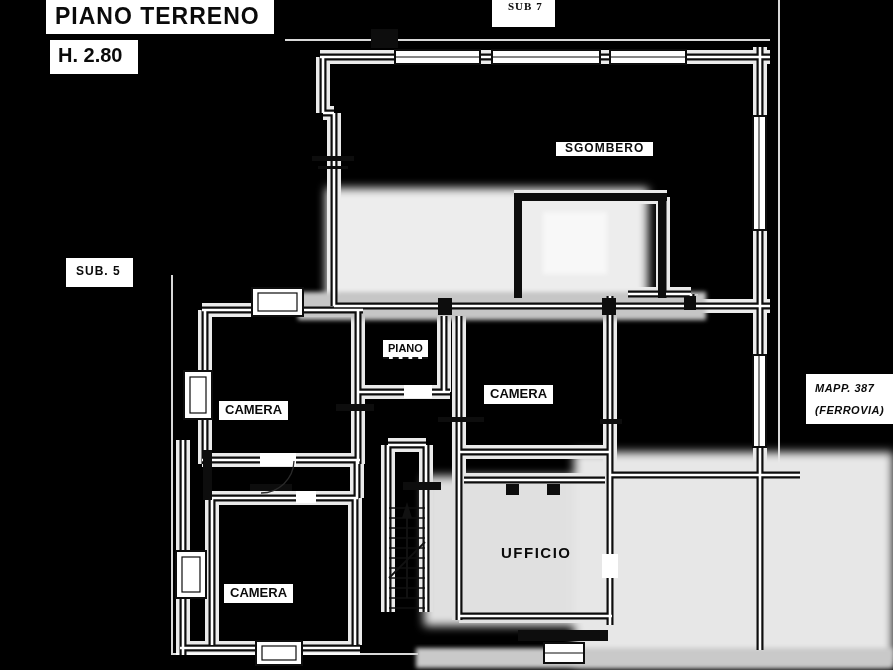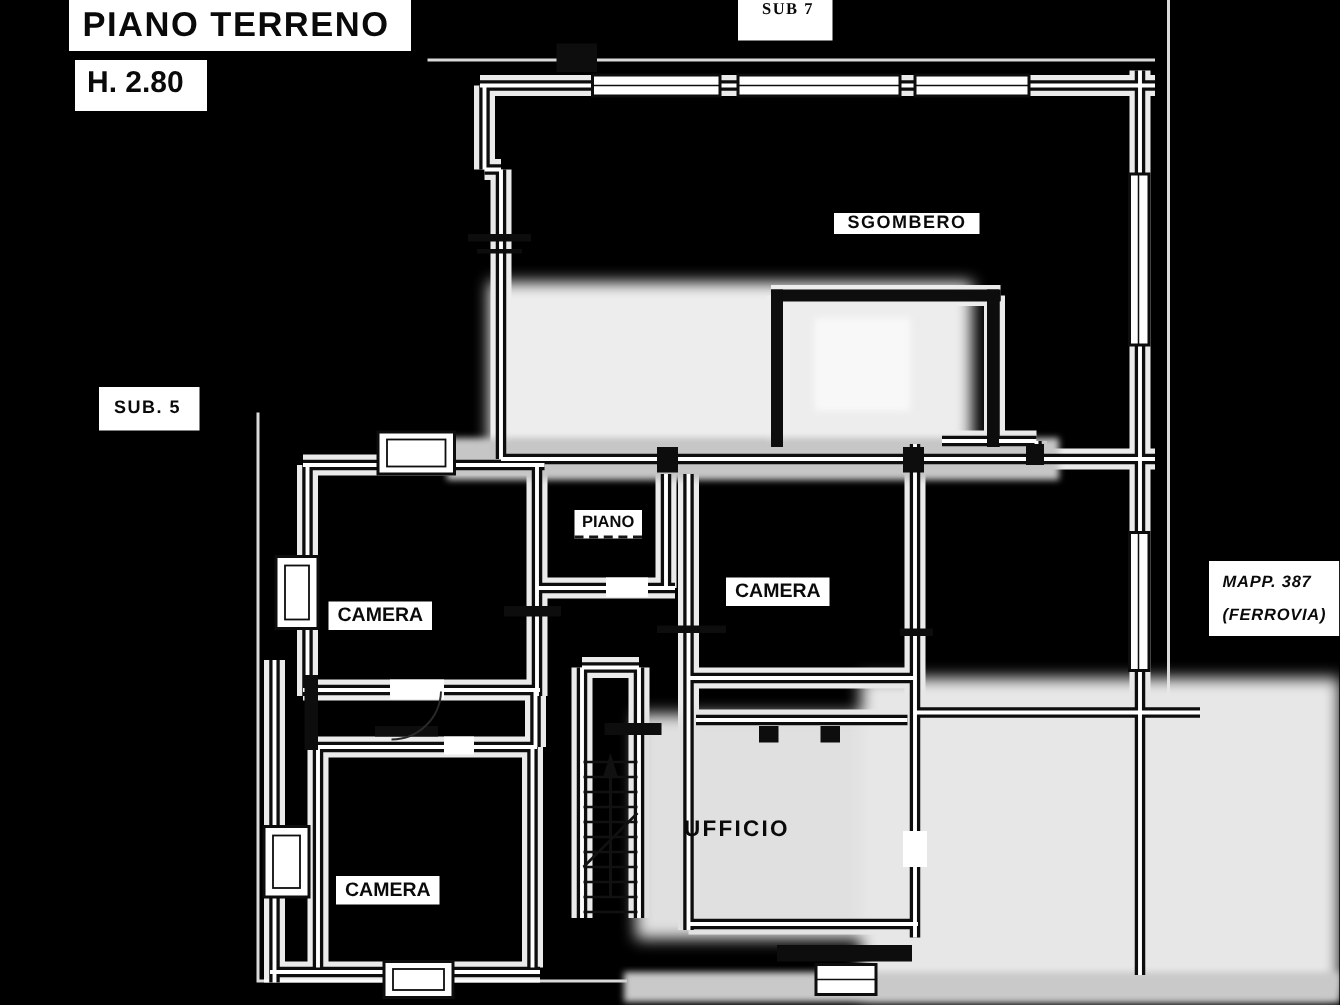--- a/index.html
+++ b/index.html
@@ -10,21 +10,21 @@
        line-height:1.15;white-space:nowrap;}
   .lbl-title{left:46px;top:0;font-size:23px;letter-spacing:1px;padding:3px 14px 5px 9px;}
   .lbl-height{left:50px;top:40px;font-size:20px;padding:4px 16px 7px 8px;}
   .lbl-sub7{left:492px;top:0;font-size:11px;padding:0 12px 14px 16px;letter-spacing:1px;font-family:Liberation Serif, serif;}
   .lbl-sub5{left:66px;top:258px;font-size:12px;padding:7px 12px 8px 10px;letter-spacing:1px;text-align:center;}
   .lbl-sgombero{left:556px;top:142px;font-size:12px;padding:0 9px;letter-spacing:1px;}
   .lbl-bagno{left:383px;top:340px;font-size:11px;padding:2px 5px;border-bottom:2px dashed #151515;}
   .lbl-camera-left{left:219px;top:401px;font-size:13px;padding:2px 6px;}
   .lbl-camera-right{left:484px;top:385px;font-size:13px;padding:2px 6px;}
   .lbl-camera-bottom{left:224px;top:584px;font-size:13px;padding:2px 6px;}
-  .lbl-ufficio{left:456px;top:544px;font-size:15px;letter-spacing:1.5px;background:transparent;}
+  .lbl-ufficio{left:456px;top:544px;font-size:15px;letter-spacing:1.5px;background:transparent;padding-left:45px;}
   .lbl-mapp{left:806px;top:374px;font-size:11px;padding:8px 9px;letter-spacing:0.5px;font-style:italic;}
   .lbl-mapp .line2{margin-top:9px;text-align:center;}
 </style>
 </head>
 <body>
 
 <div id="stage">
 
   <svg id="plan-svg" width="893" height="670" viewBox="0 0 893 670">
     <defs>

